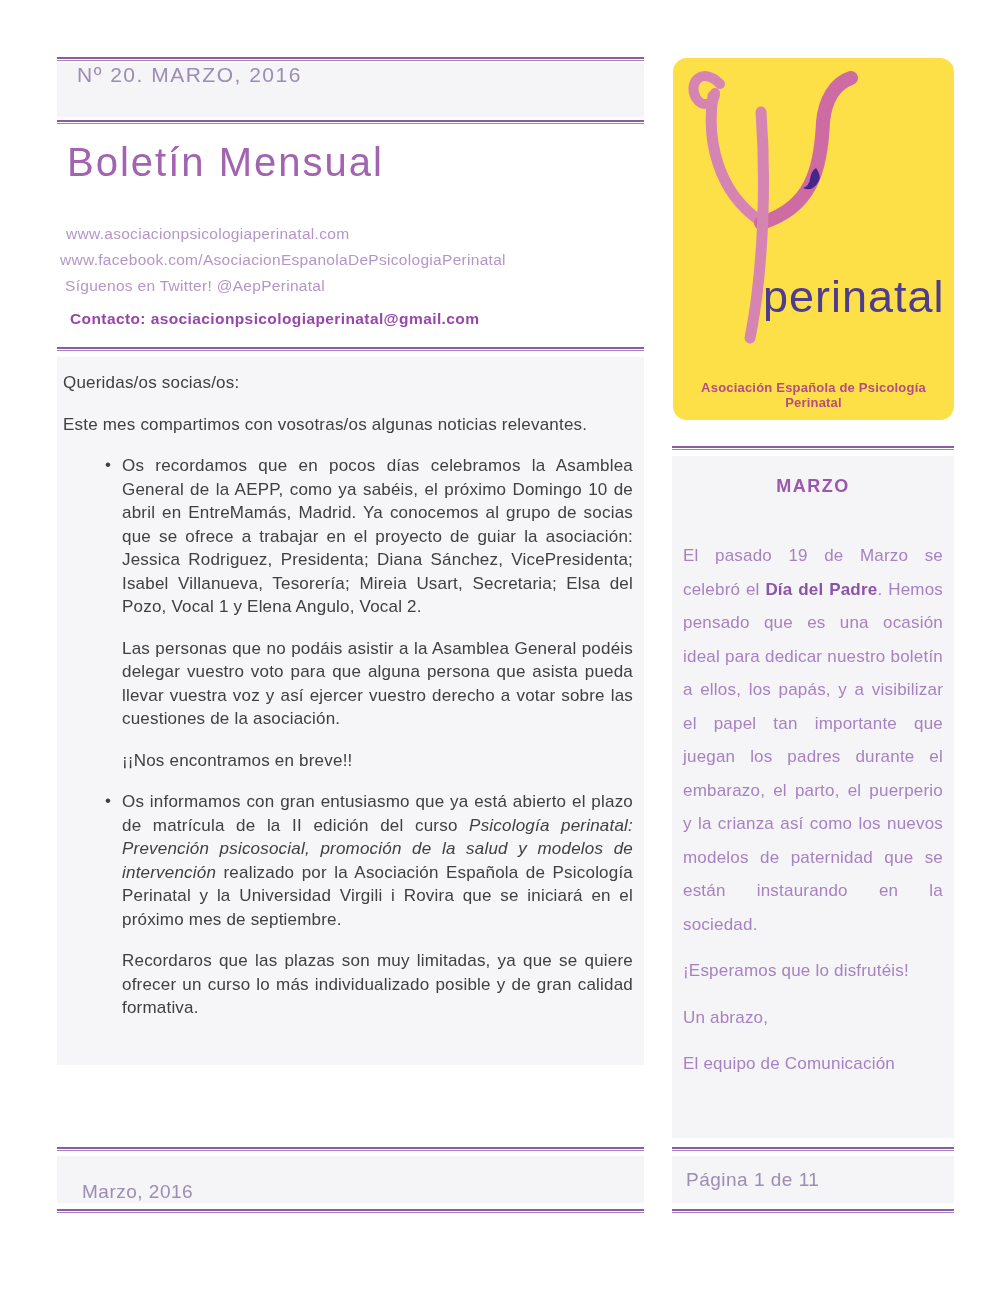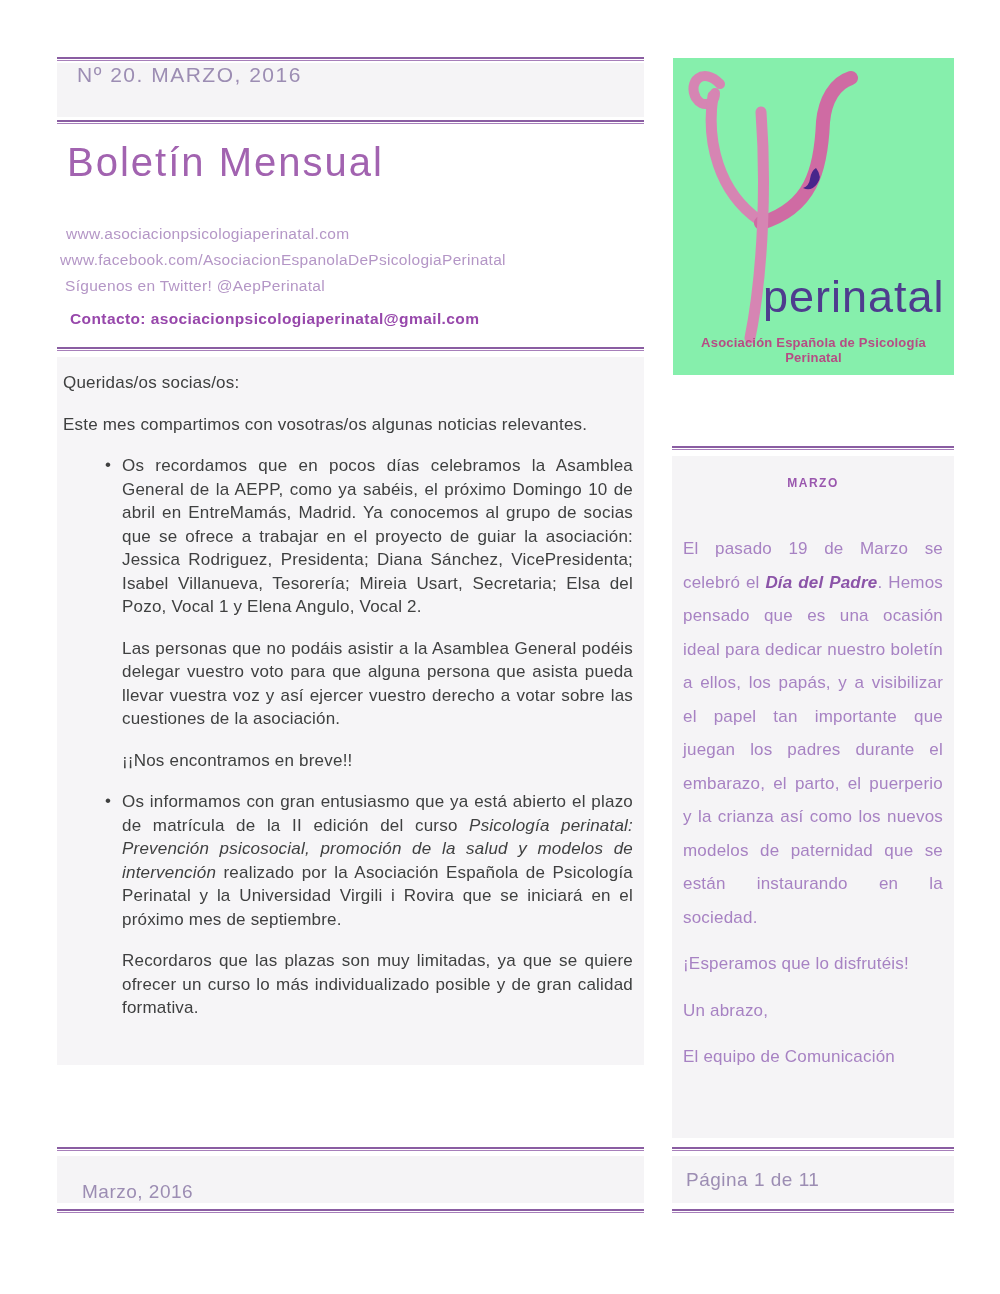--- a/index.html
+++ b/index.html
@@ -48,49 +48,49 @@
   .jp { text-align:justify; }
   .news-list { list-style:none; margin:7px 0 0 0; padding:0 0 0 59px; }
   .news-list li { position:relative; margin:0 0 18px 0; }
   .news-list li .bullet {
     position:absolute; left:-17px; top:-1px; font-size:17px; color:#3f4040;
   }
   em { font-style:italic; }
 
   
   .logo-panel {
-    position:absolute; left:673px; top:58px; width:281px; height:317px;
-    background:#86efac; overflow:hidden;
+    position:absolute; left:673px; top:58px; width:281px; height:362px;
+    background:#fde047; overflow:hidden;border-radius:14px;
   }
   .psi-svg { position:absolute; left:0; top:0; }
   .wordmark {
     position:absolute; left:90px; top:213px;
     font-size:45px; font-weight:400; letter-spacing:1px; color:#4e3c8e;
   }
   .tagline {
     position:absolute; left:0; right:0; bottom:10px; text-align:center;
     font-size:13px; font-weight:bold; letter-spacing:0.2px; color:#b64c84;margin-top:45px;
   }
 
   
   .sidebar-panel {
     position:absolute; left:672px; top:456px; width:282px; height:682px;
     background:#f5f4f6; box-sizing:border-box; padding:16px 11px 0 11px;
     overflow:hidden;
   }
   .sidebar-heading {
     margin:4px 0 0 0; text-align:center;
-    font-size:12px; font-weight:bold; letter-spacing:1.5px; color:#9a57ae;
+    font-size:18px; font-weight:bold; letter-spacing:1.5px; color:#9a57ae;
   }
   .sp {
     font-size:17px; line-height:33.5px; letter-spacing:0.2px;
     color:#a782c3; margin:0 0 13px 0;
   }
   .sp.first { margin-top:42px; }
-  .sp strong { color:#8b54a8; font-weight:bold;font-style:italic; }
+  .sp strong { color:#8b54a8; font-weight:bold; }
 
   
   .footer-band {
     position:absolute; top:1156px; height:47px; background:#f5f4f6;
     display:flex; align-items:center; box-sizing:border-box;
     font-size:19px; letter-spacing:0.5px; color:#9c8db3;
   }
   .footer-band.left  { left:57px;  width:587px; padding-left:25px;align-items:flex-end; }
   .footer-band.right { left:672px; width:282px; padding-left:14px; }
 </style>

